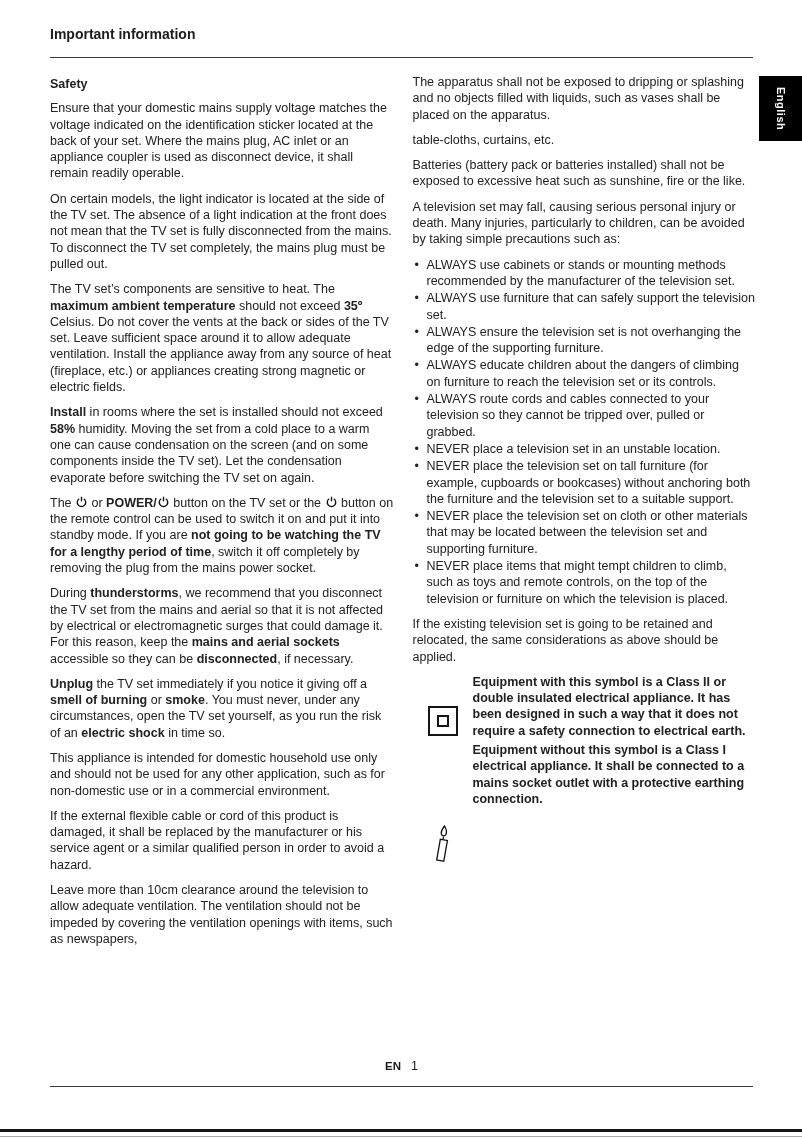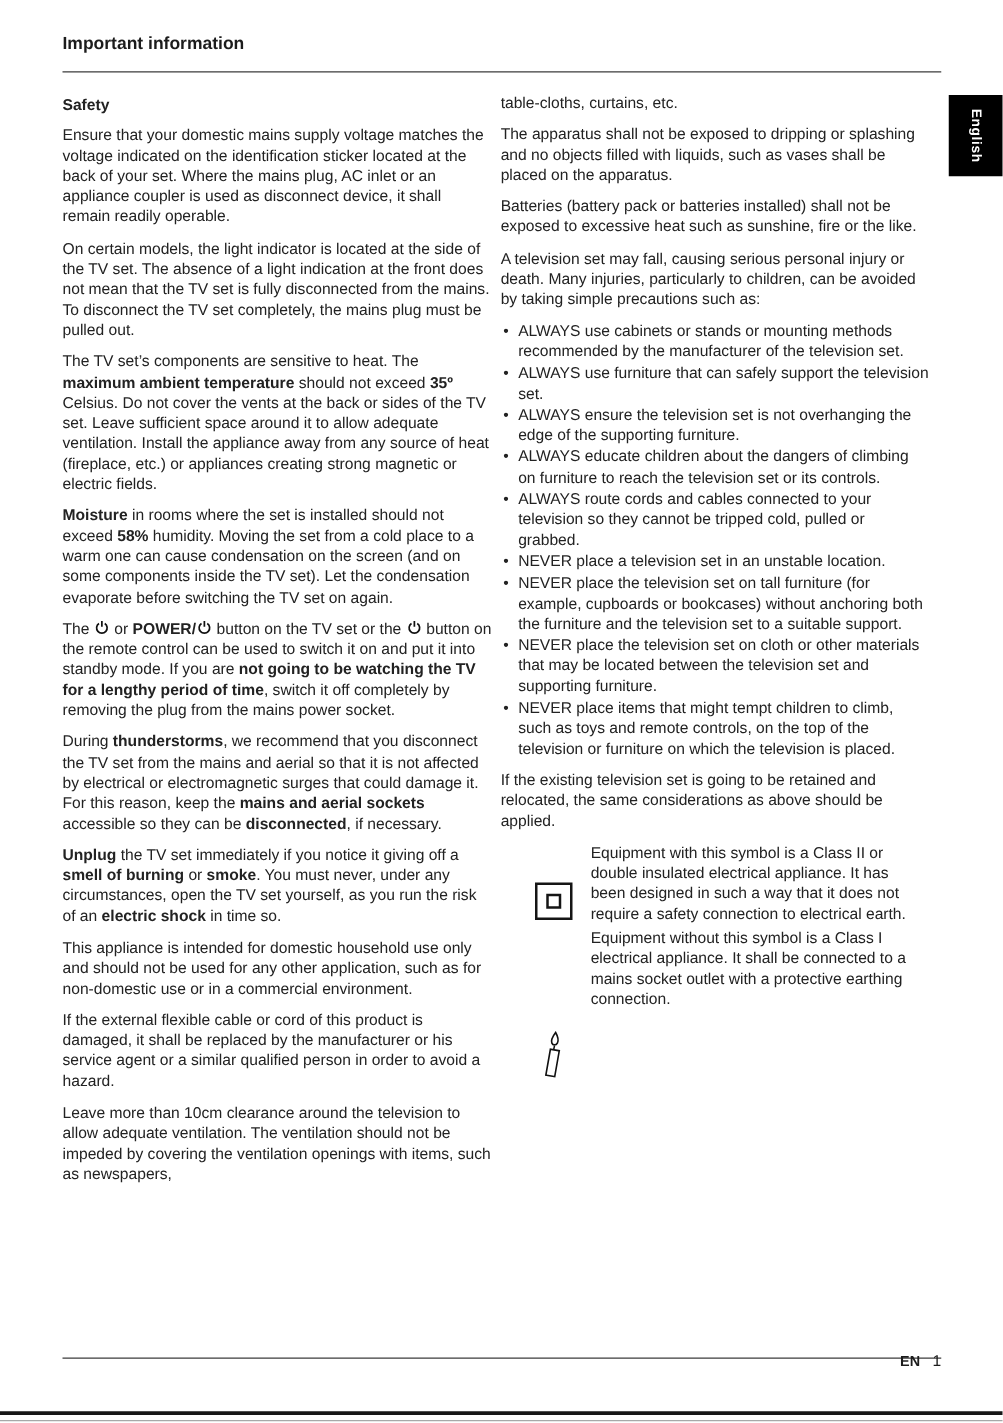--- a/index.html
+++ b/index.html
@@ -8,46 +8,46 @@
     width: 802px; height: 1138px; position: relative; overflow: hidden;
     background: #ffffff; color: #1c1c1c;
     font-family: "Liberation Sans", "DejaVu Sans", sans-serif;
   }
   .page-title { position: absolute; left: 50px; top: 26px; margin: 0; font-size: 14px; font-weight: bold; }
   .title-rule { position: absolute; left: 50px; top: 57px; width: 703px; height: 1px; background: #3c3c3c; }
 
   .lang-tab { position: absolute; left: 759px; top: 76px; width: 43px; height: 65px; background: #000; display: flex; align-items: center; justify-content: center; }
   .lang-tab span { writing-mode: vertical-rl; color: #fff; font-size: 11px; font-weight: bold; letter-spacing: 0.5px; }
 
-  .columns { position: absolute; left: 50px; top: 74px; width: 706px; display: flex; gap: 7px; }
+  .columns { position: absolute; left: 50px; top: 74px; width: 706px; display: flex; gap: 19px; }
   .col { width: 343.5px; font-size: 12.5px; line-height: 16.3px; color: #222; }
 
   .para { margin: 0 0 9px; }
   .heading { font-weight: bold; margin: 5px 0 8px; }
   .col .heading:first-child { margin-top: 2px; }
   .b { font-weight: bold; margin-top: 19px; }
 
   .bullets { margin: 0 0 9px; }
   .bullet-item { position: relative; padding-left: 14px; margin: 0 0 1px; }
   .dot { position: absolute; left: 2px; }
 
-  .icon-block { display: flex; margin: 2px 12px 12px; }
+  .icon-block { display: flex; margin: 2px 0 12px; font-weight: bold; }
   .icon-cell { flex: 0 0 60px; padding-left: 15px; }
   .icon-cell.class-ii { padding-top: 32px; }
   .icon-cell.candle { padding-top: 2px; }
   .icon-text { flex: 1; }
   .icon-text .para { margin: 0 0 3px; }
 
   .sq-outer { width: 30px; height: 30px; border: 2px solid #151515; display: flex; align-items: center; justify-content: center; background: #fff; }
   .sq-inner { width: 12px; height: 12px; border: 2px solid #151515; }
 
   .power-icon { display: inline-block; vertical-align: -1px; margin: 0 1px; line-height: 0; }
 
   .footer-rule { position: absolute; left: 50px; top: 1086px; width: 703px; height: 1px; background: #3c3c3c; }
-  .footer { position: absolute; left: 50px; top: 1080px; width: 703px; text-align: right; }
+  .footer { position: absolute; left: 50px; top: 1056px; width: 703px; text-align: center; }
   .footer-lang { font-weight: bold; font-size: 11.5px; }
   .footer-page { margin-left: 10px; font-size: 12.5px; }
   .bottom-bar { position: absolute; left: 0; top: 1129px; width: 802px; height: 3px; background: #161616; }
   .bottom-line { position: absolute; left: 0; top: 1136px; width: 802px; height: 1px; background: #a8a8a8; }
 </style>
 </head>
 <body>
 
 <div class="page">
 
@@ -57,48 +57,48 @@
   <div class="lang-tab">
     <span>English</span>
   </div>
 
   <div class="columns">
     <div class="col" id="left-col">
         <div class="heading">Safety</div>
         <p class="para"><span>Ensure that your domestic mains supply voltage matches the voltage indicated on the identification sticker located at the back of your set. Where the mains plug, AC inlet or an appliance coupler is used as disconnect device, it shall remain readily operable.</span></p>
         <p class="para"><span>On certain models, the light indicator is located at the side of the TV set. The absence of a light indication at the front does not mean that the TV set is fully disconnected from the mains. To disconnect the TV set completely, the mains plug must be pulled out.</span></p>
         <p class="para"><span>The TV set’s components are sensitive to heat. The </span><span class="b">maximum ambient temperature</span><span> should not exceed </span><span class="b">35º</span><span> Celsius. Do not cover the vents at the back or sides of the TV set. Leave sufficient space around it to allow adequate ventilation. Install the appliance away from any source of heat (fireplace, etc.) or appliances creating strong magnetic or electric fields.</span></p>
-        <p class="para"><span class="b">Moisture</span><span> in rooms where the set is installed should not exceed </span><span class="b">58%</span><span> humidity. Moving the set from a cold place to a warm one can cause condensation on the screen (and on some components inside the TV set). Let the condensation evaporate before switching the TV set on again.</span></p>
+        <p class="para"><span class="b">Install</span><span> in rooms where the set is installed should not exceed </span><span class="b">58%</span><span> humidity. Moving the set from a cold place to a warm one can cause condensation on the screen (and on some components inside the TV set). Let the condensation evaporate before switching the TV set on again.</span></p>
         <p class="para"><span>The </span><span class="power-icon"><svg width="11" height="12" viewBox="0 0 12 13" aria-hidden="true">
               <line x1="6" y1="0.8" x2="6" y2="5.8" stroke="#111" stroke-width="1.5"></line>
               <path d="M3.5 3 A4.6 4.6 0 1 0 8.5 3" fill="none" stroke="#111" stroke-width="1.5"></path>
             </svg></span><span> or </span><span class="b">POWER/</span><span class="power-icon"><svg width="11" height="12" viewBox="0 0 12 13" aria-hidden="true">
               <line x1="6" y1="0.8" x2="6" y2="5.8" stroke="#111" stroke-width="1.5"></line>
               <path d="M3.5 3 A4.6 4.6 0 1 0 8.5 3" fill="none" stroke="#111" stroke-width="1.5"></path>
             </svg></span><span> button on the TV set or the </span><span class="power-icon"><svg width="11" height="12" viewBox="0 0 12 13" aria-hidden="true">
               <line x1="6" y1="0.8" x2="6" y2="5.8" stroke="#111" stroke-width="1.5"></line>
               <path d="M3.5 3 A4.6 4.6 0 1 0 8.5 3" fill="none" stroke="#111" stroke-width="1.5"></path>
             </svg></span><span> button on the remote control can be used to switch it on and put it into standby mode. If you are </span><span class="b">not going to be watching the TV for a lengthy period of time</span><span>, switch it off completely by removing the plug from the mains power socket.</span></p>
         <p class="para"><span>During </span><span class="b">thunderstorms</span><span>, we recommend that you disconnect the TV set from the mains and aerial so that it is not affected by electrical or electromagnetic surges that could damage it. For this reason, keep the </span><span class="b">mains and aerial sockets</span><span> accessible so they can be </span><span class="b">disconnected</span><span>, if necessary.</span></p>
         <p class="para"><span class="b">Unplug</span><span> the TV set immediately if you notice it giving off a </span><span class="b">smell of burning</span><span> or </span><span class="b">smoke</span><span>. You must never, under any circumstances, open the TV set yourself, as you run the risk of an </span><span class="b">electric shock</span><span> in time so.</span></p>
         <p class="para"><span>This appliance is intended for domestic household use only and should not be used for any other application, such as for non-domestic use or in a commercial environment.</span></p>
         <p class="para"><span>If the external flexible cable or cord of this product is damaged, it shall be replaced by the manufacturer or his service agent or a similar qualified person in order to avoid a hazard.</span></p>
         <p class="para"><span>Leave more than 10cm clearance around the television to allow adequate ventilation. The ventilation should not be impeded by covering the ventilation openings with items, such as newspapers,</span></p>
       </div>
     <div class="col" id="right-col">
+        <p class="para"><span>The apparatus shall not be exposed to dripping or splashing and no objects filled with liquids, such as vases shall be placed on the apparatus.</span></p>
         <p class="para"><span>table-cloths, curtains, etc.</span></p>
-        <p class="para"><span>The apparatus shall not be exposed to dripping or splashing and no objects filled with liquids, such as vases shall be placed on the apparatus.</span></p>
         <p class="para"><span>Batteries (battery pack or batteries installed) shall not be exposed to excessive heat such as sunshine, fire or the like.</span></p>
         <p class="para"><span>A television set may fall, causing serious personal injury or death. Many injuries, particularly to children, can be avoided by taking simple precautions such as:</span></p>
         <div class="bullets">
           <div class="bullet-item"><span class="dot">•</span><span>ALWAYS use cabinets or stands or mounting methods recommended by the manufacturer of the television set.</span></div>
           <div class="bullet-item"><span class="dot">•</span><span>ALWAYS use furniture that can safely support the television set.</span></div>
           <div class="bullet-item"><span class="dot">•</span><span>ALWAYS ensure the television set is not overhanging the edge of the supporting furniture.</span></div>
           <div class="bullet-item"><span class="dot">•</span><span>ALWAYS educate children about the dangers of climbing on furniture to reach the television set or its controls.</span></div>
-          <div class="bullet-item"><span class="dot">•</span><span>ALWAYS route cords and cables connected to your television so they cannot be tripped cold, pulled or grabbed.</span></div>
+          <div class="bullet-item"><span class="dot">•</span><span>ALWAYS route cords and cables connected to your television so they cannot be tripped over, pulled or grabbed.</span></div>
           <div class="bullet-item"><span class="dot">•</span><span>NEVER place a television set in an unstable location.</span></div>
           <div class="bullet-item"><span class="dot">•</span><span>NEVER place the television set on tall furniture (for example, cupboards or bookcases) without anchoring both the furniture and the television set to a suitable support.</span></div>
           <div class="bullet-item"><span class="dot">•</span><span>NEVER place the television set on cloth or other materials that may be located between the television set and supporting furniture.</span></div>
           <div class="bullet-item"><span class="dot">•</span><span>NEVER place items that might tempt children to climb, such as toys and remote controls, on the top of the television or furniture on which the television is placed.</span></div>
         </div>
         <p class="para"><span>If the existing television set is going to be retained and relocated, the same considerations as above should be applied.</span></p>
         <div class="icon-block">
           <div class="icon-cell class-ii">
             <div class="sq-outer">
               <div class="sq-inner"></div>

